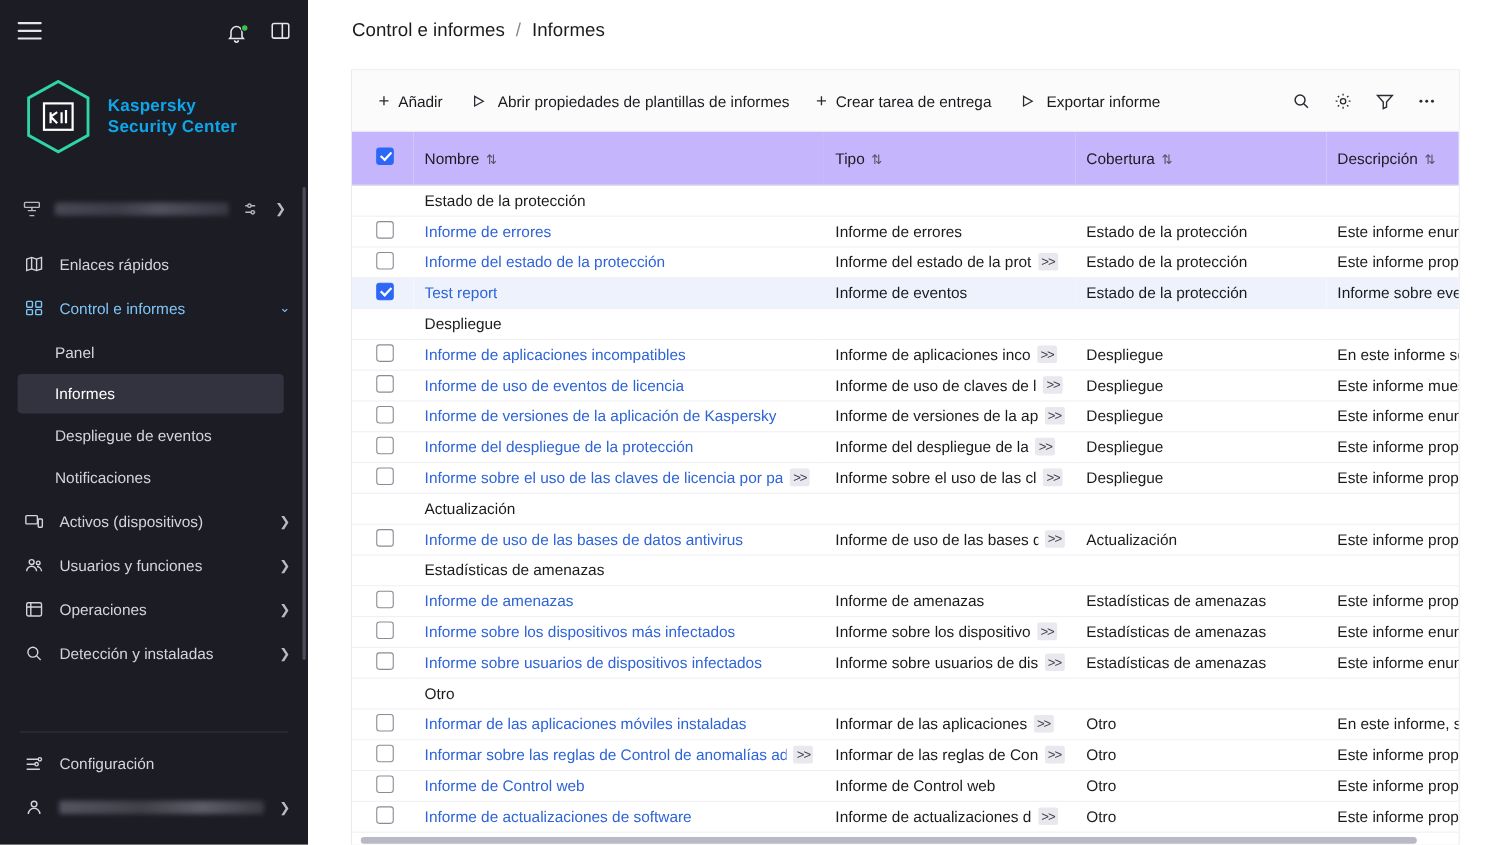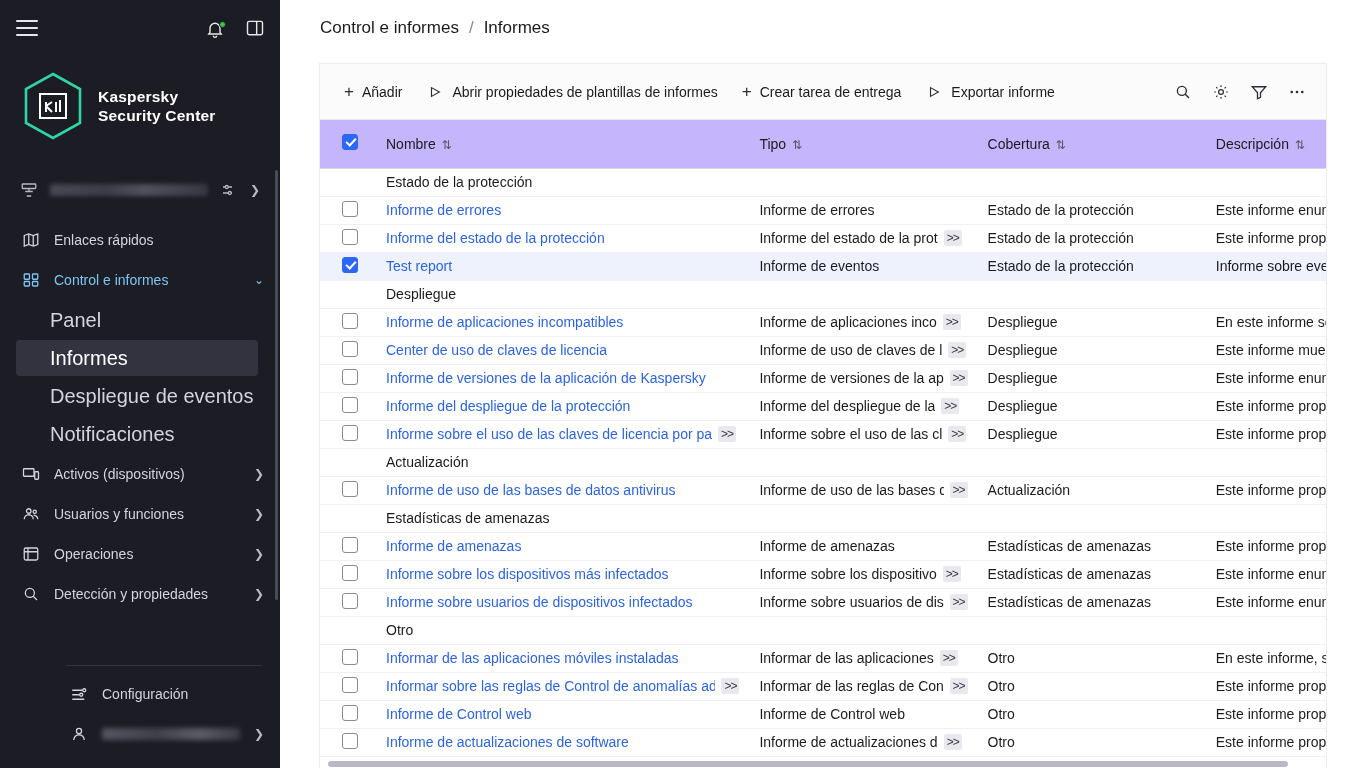--- a/index.html
+++ b/index.html
@@ -48,21 +48,21 @@
   }
   .brand-mark {
     width: 62px; height: 68px;
     position: relative;
     flex: 0 0 62px;
   }
   .brand-text {
     font-size: 15.5px;
     font-weight: bold;
     line-height: 1.25;
-    color: #ffffff;
+    color: #0ea5e9;
     letter-spacing: .2px;
   }
 
   .sb-account {
     display: flex; align-items: center;
     height: 40px;
     margin: 8px 12px 4px 12px;
     padding: 0 8px;
     gap: 12px;
     border-radius: 4px;
@@ -94,31 +94,31 @@
   .nav-item .chev { color: #b9b9c4; font-size: 12px; }
   .nav-item.active-parent { color: #7ec5f4; }
   .nav-item.active-parent .chev { color: #7ec5f4; }
 
   .sub-item {
     display: flex;
     align-items: center;
     height: 36px;
     margin: 2px 22px 2px 16px;
     padding-left: 34px;
-    font-size: 20px;
+    font-size: 14px;
     color: #d4d4dc;
     border-radius: 4px;
     cursor: pointer;
   }
   .sub-item.selected { background: #33333f; color:#ffffff; }
 
   .sb-divider {
     height: 1px; background: #33333d; margin: 14px 18px 8px 18px;
   }
-  .sb-bottom { margin-top: auto; padding-bottom: 14px; padding-left: 48px; }
+  .sb-bottom { margin-top: auto; padding-bottom: 14px; }
   .sb-user .blurred {
     flex: 1;
     height: 12px;
     border-radius: 2px;
     background: linear-gradient(90deg,#5b5b69 0%, #45454f 40%, #646470 70%, #3e3e48 100%);
     filter: blur(2.4px);
     opacity: .9;
   }
   .sb-scroll-indicator {
     position: absolute;
@@ -446,21 +446,21 @@
         <span class="chev">❯</span>
       </div>
 
       <div class="nav-item">
         <span class="icon">
           <svg width="18" height="18" viewBox="0 0 24 24" fill="none" stroke="#d4d4dc" stroke-width="1.7">
             <circle cx="10.5" cy="10.5" r="6"></circle>
               <path d="M15 15l5 5"></path>
           </svg>
         </span>
-        <span class="label">Detección y propiedades</span>
+        <span class="label">Detección y instaladas</span>
         <span class="chev">❯</span>
       </div>
     </div>
 
     <div class="sb-bottom">
       <div class="sb-divider"></div>
 
       <div class="nav-item">
         <span class="icon">
           <svg width="18" height="18" viewBox="0 0 24 24" fill="none" stroke="#d4d4dc" stroke-width="1.7">
@@ -646,21 +646,21 @@
                     <span class="trunc-mark">&gt;&gt;</span>
                   </span>
                 </td>
                 <td class="col-cov">Despliegue</td>
                 <td class="col-desc">En este informe se enu</td>
               </tr>
               <tr class="data-row">
                 <td class="col-check"><span class="cb"></span></td>
                 <td class="col-name">
                   <span class="cell-flex">
-                    <span class="link txt">Center de uso de claves de licencia</span>
+                    <span class="link txt">Informe de uso de eventos de licencia</span>
                   </span>
                 </td>
                 <td class="col-type">
                   <span class="cell-flex">
                     <span class="txt">Informe de uso de claves de l</span>
                     <span class="trunc-mark">&gt;&gt;</span>
                   </span>
                 </td>
                 <td class="col-cov">Despliegue</td>
                 <td class="col-desc">Este informe muestra l</td>

